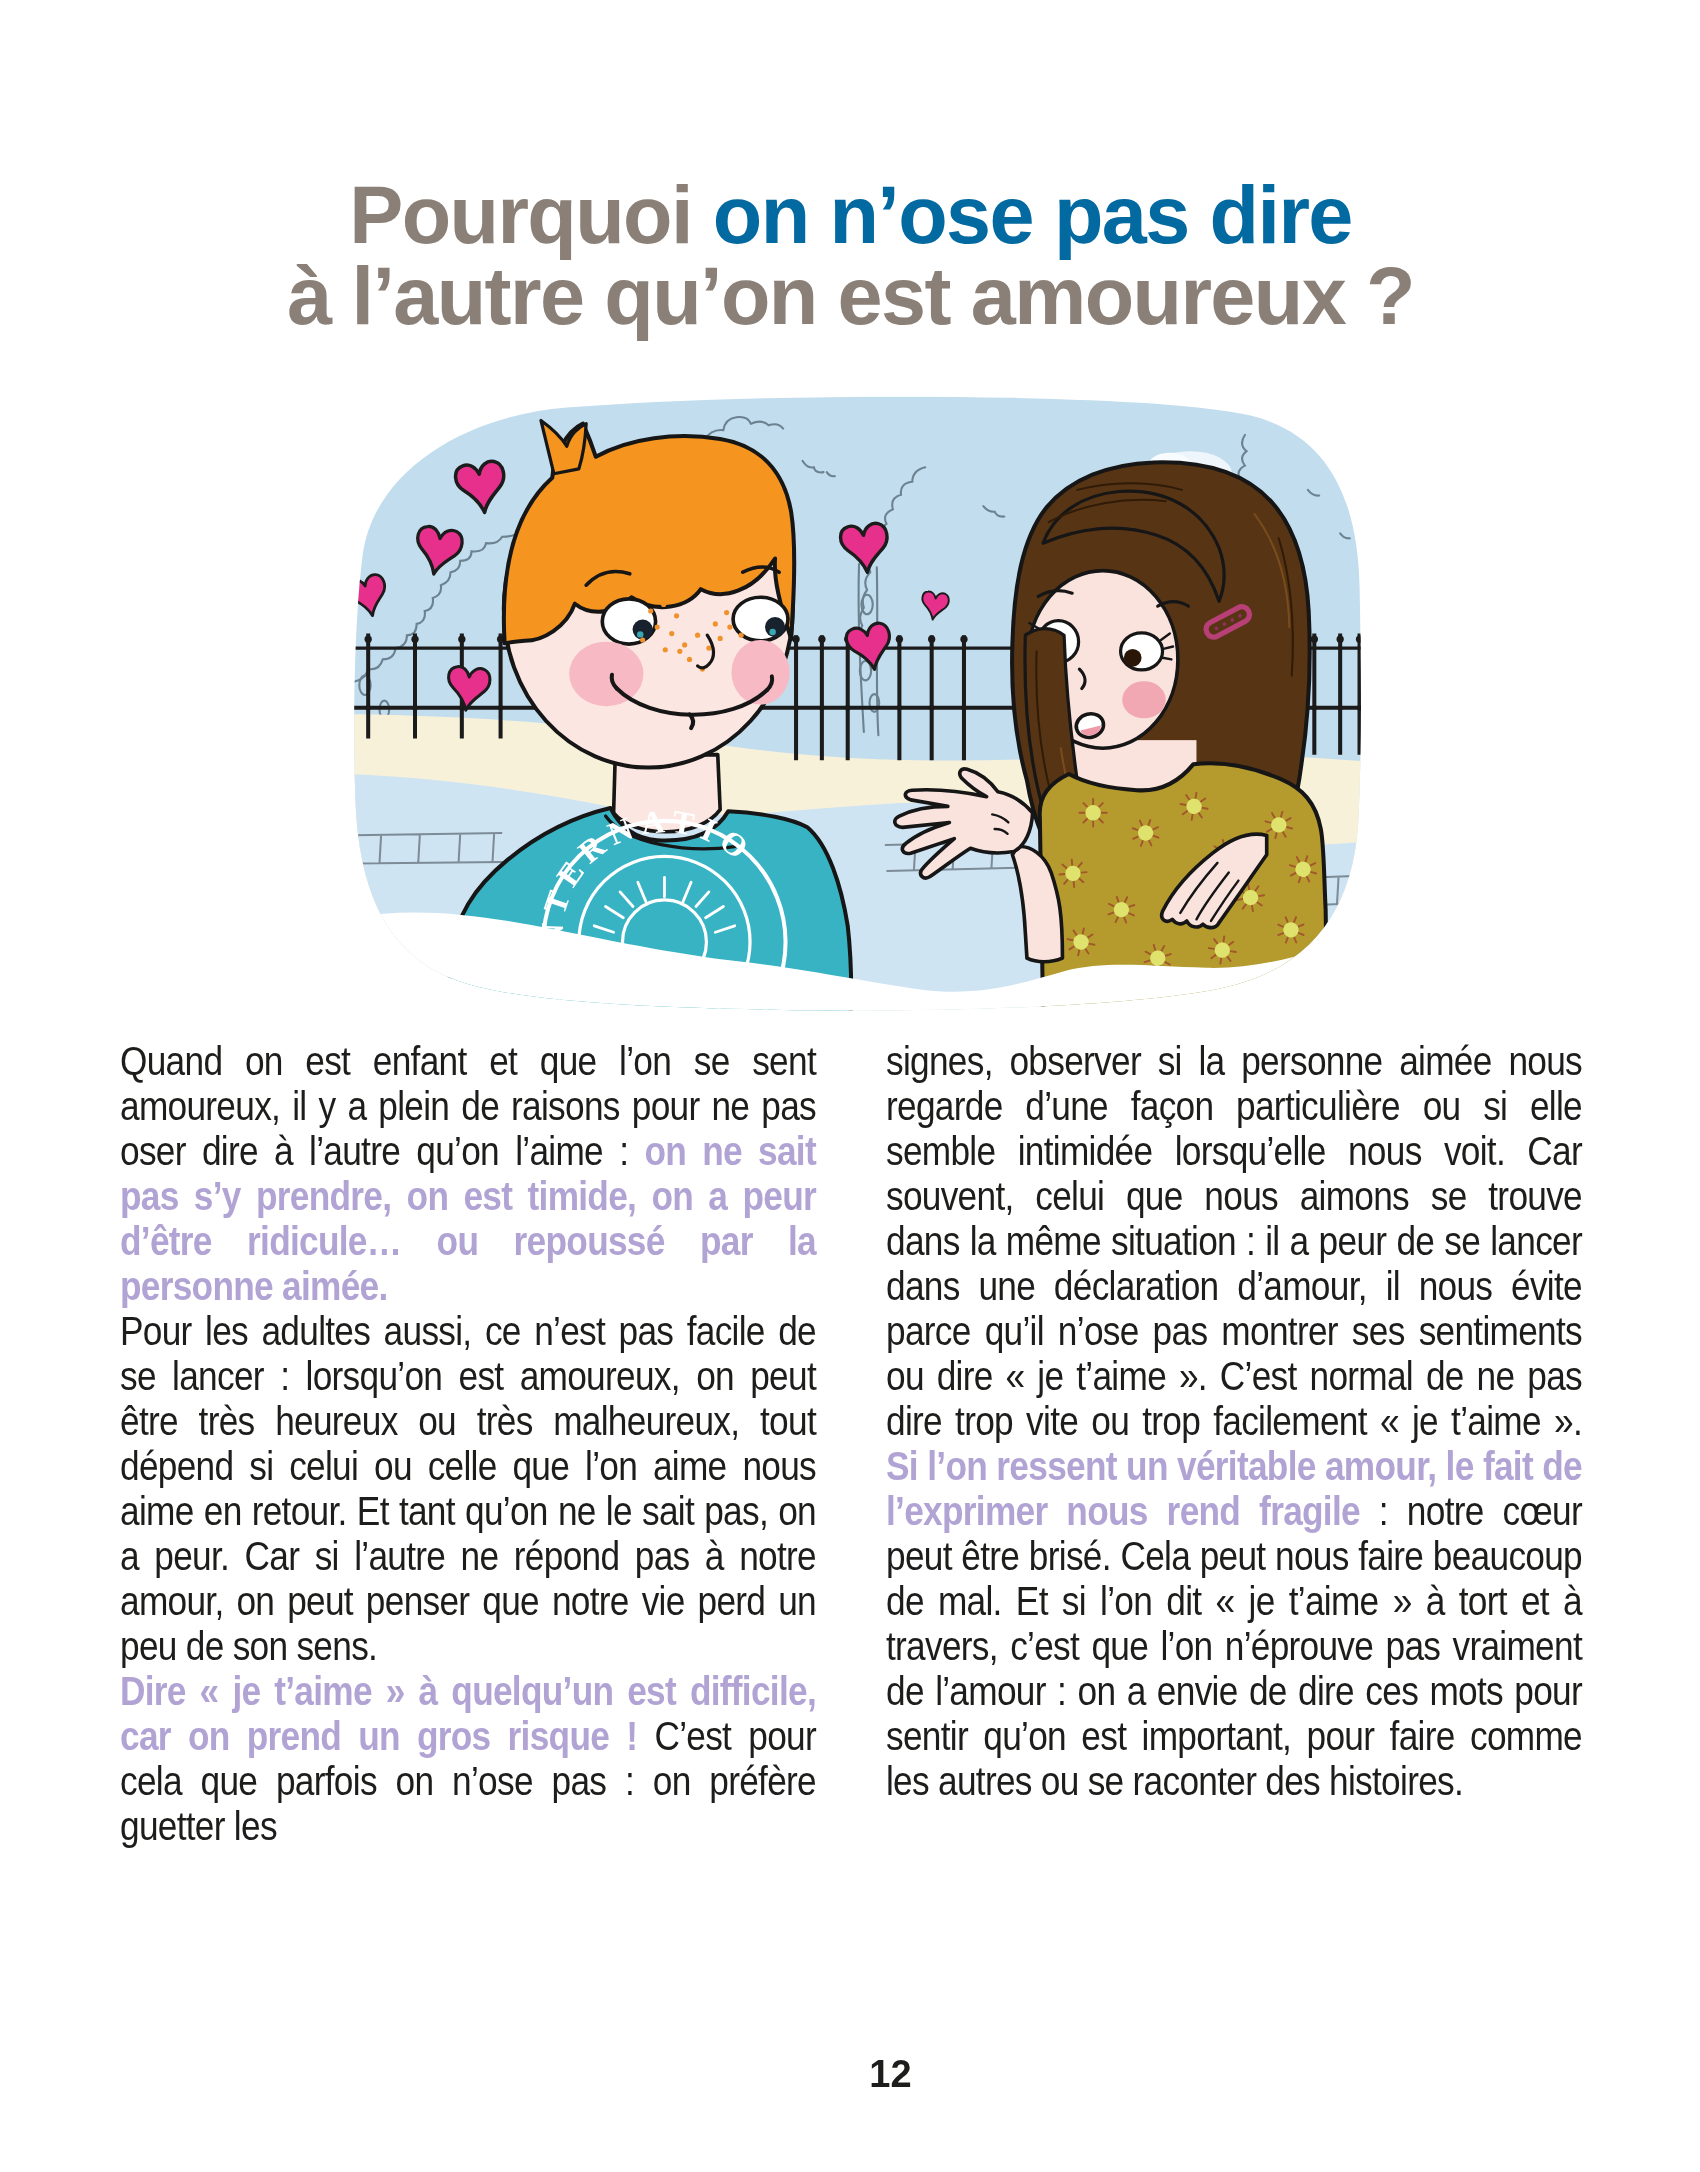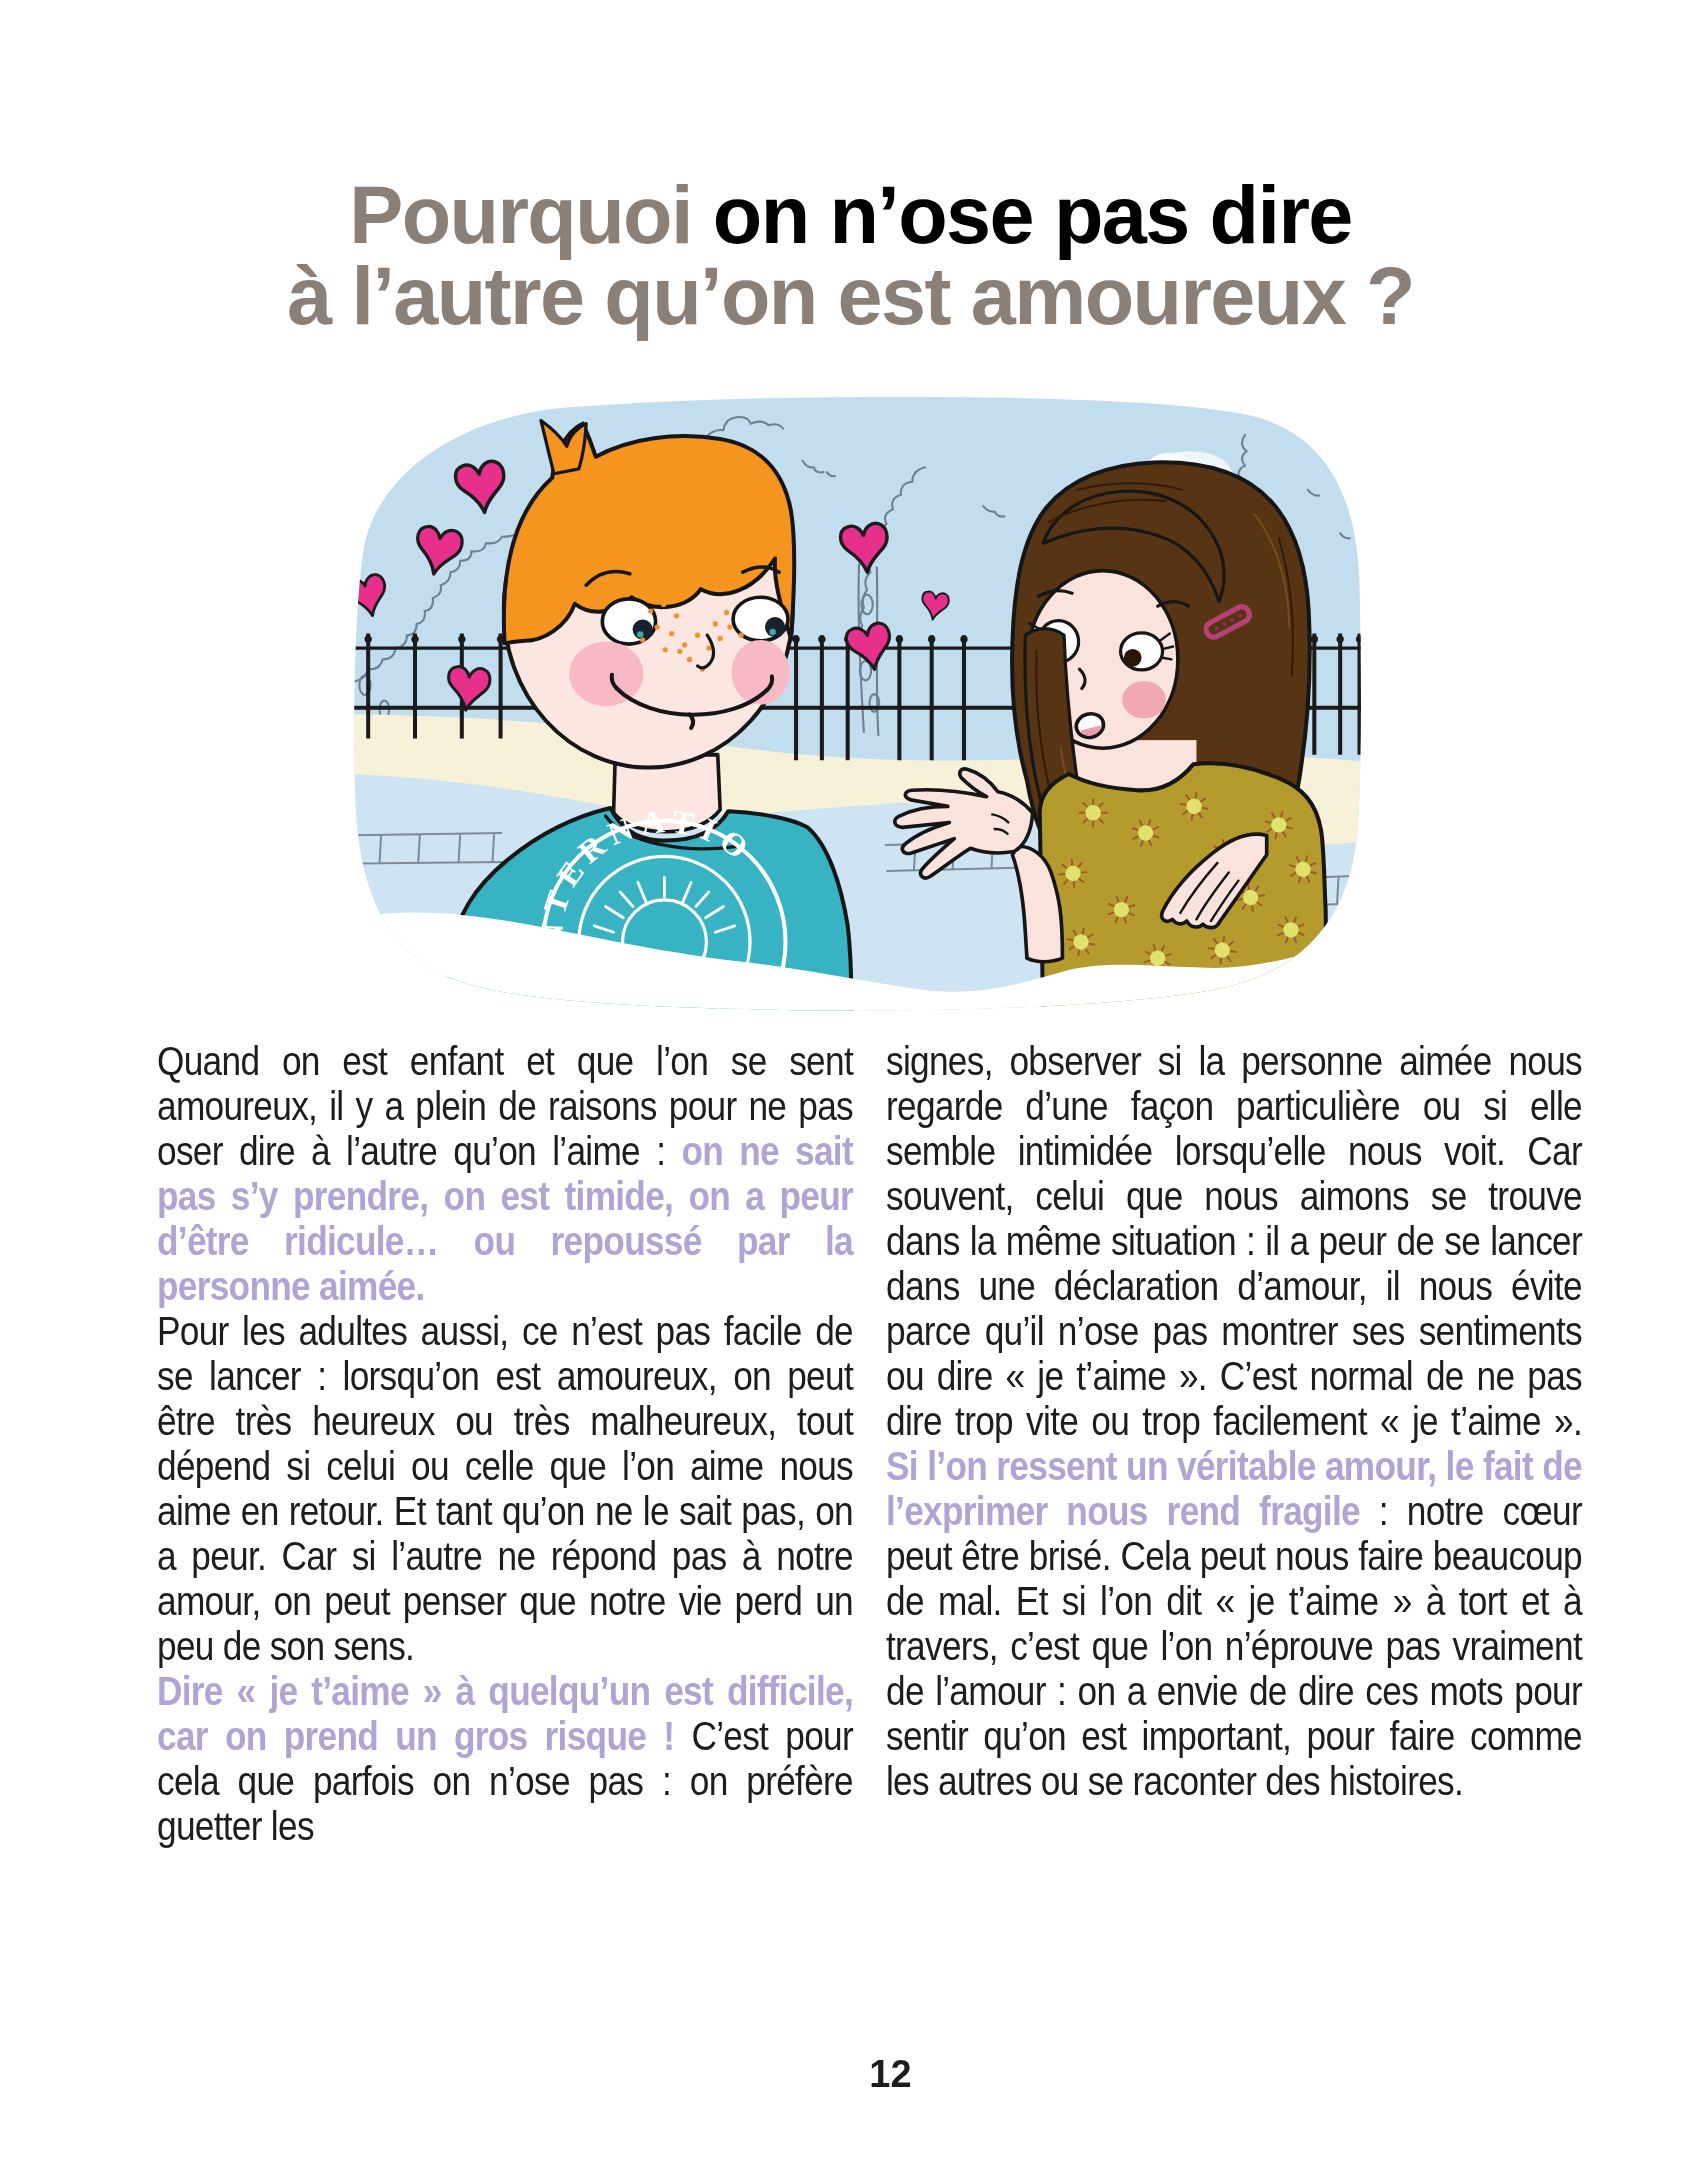--- a/index.html
+++ b/index.html
@@ -1,23 +1,23 @@
 <!DOCTYPE html>
 <html style="font-size:13px"><head>
 <meta charset="utf-8">
 <style>
   html,body{margin:0;padding:0;background:#fff;}
   .page{position:relative;width:1701px;height:2172px;background:#fff;overflow:hidden;
         font-family:"Liberation Sans",sans-serif;}
   .title{position:absolute;top:121px;left:0;width:1701px;text-align:center;
          font-weight:700;font-size:81px;line-height:81px;letter-spacing:-1.6px;color:#8b8077;}
-  .title .pu{color:#000000;}
+  .title .pu{color:#0369a1;}
   .illu{position:absolute;top:393px;left:350px;width:1014px;height:620px;}
   .col{position:absolute;top:1039px;width:701px;}
-  .col-left{left:120px;margin-left:37px;}
+  .col-left{left:120px;}
   .col-right{left:886px;}
   .col-inner{width:790px;transform:scaleX(0.881);transform-origin:0 0;
              font-size:40px;line-height:45px;letter-spacing:-0.8px;color:#1d1d1b;
              text-align:justify;}
   .col-inner p{margin:0;padding:0;}
   .hl{color:#b1a4d4;font-weight:700;}
   .pageno{position:absolute;top:2055px;left:0;width:1701px;text-align:center;
           font-weight:700;font-size:38px;line-height:1;color:#1d1d1b;margin-left:40px;}
 </style>
 </head>

